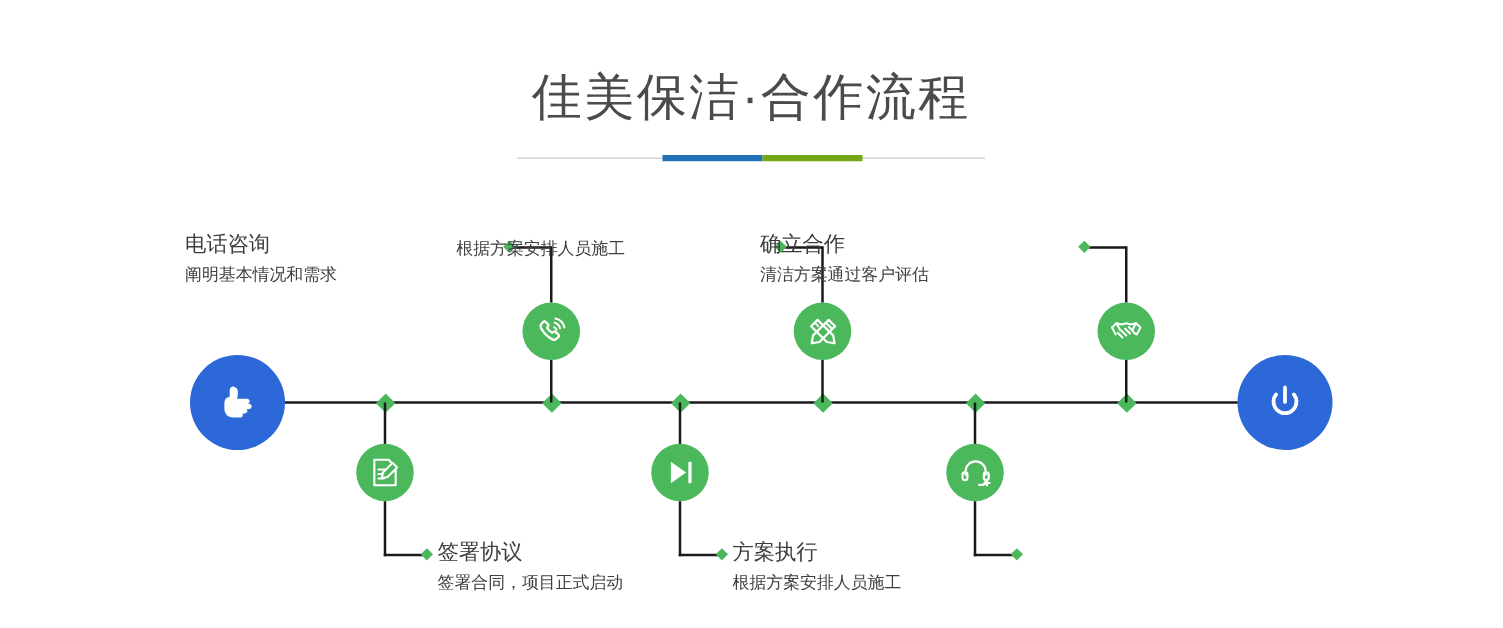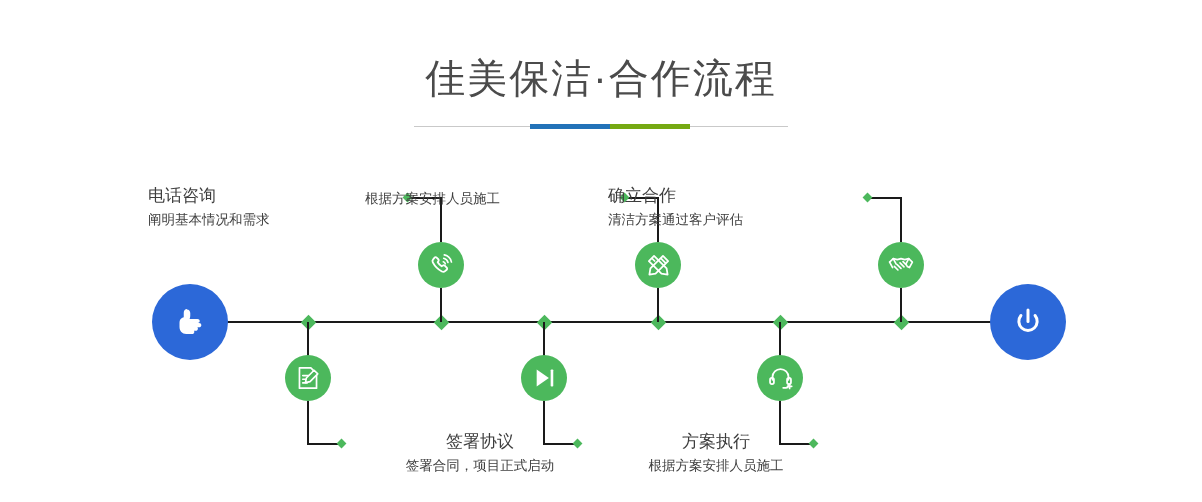--- a/index.html
+++ b/index.html
@@ -61,21 +61,21 @@
     background:#4cb85c;
     display:flex;align-items:center;justify-content:center;
   }
   .node svg{display:block;}
 
   
   .lbl{position:absolute;white-space:nowrap;}
   .lbl .t{font-size:17px;color:#3d3d3d;line-height:1.25;}
   .lbl .d{font-size:13.5px;color:#404040;line-height:1.3;margin-top:5px;}
   .lbl.up{text-align:left;}
-  .lbl.dn{text-align:center;}
+  .lbl.dn{text-align:left;}
 
   
   .leaddot{
     position:absolute;width:7px;height:7px;background:#4cb85c;transform:rotate(45deg);
   }
   .leadline{position:absolute;height:2px;background:#1a1a1a;}
   .leadvert{position:absolute;width:2px;background:#1a1a1a;}
 </style>
 </head>
 <body>

